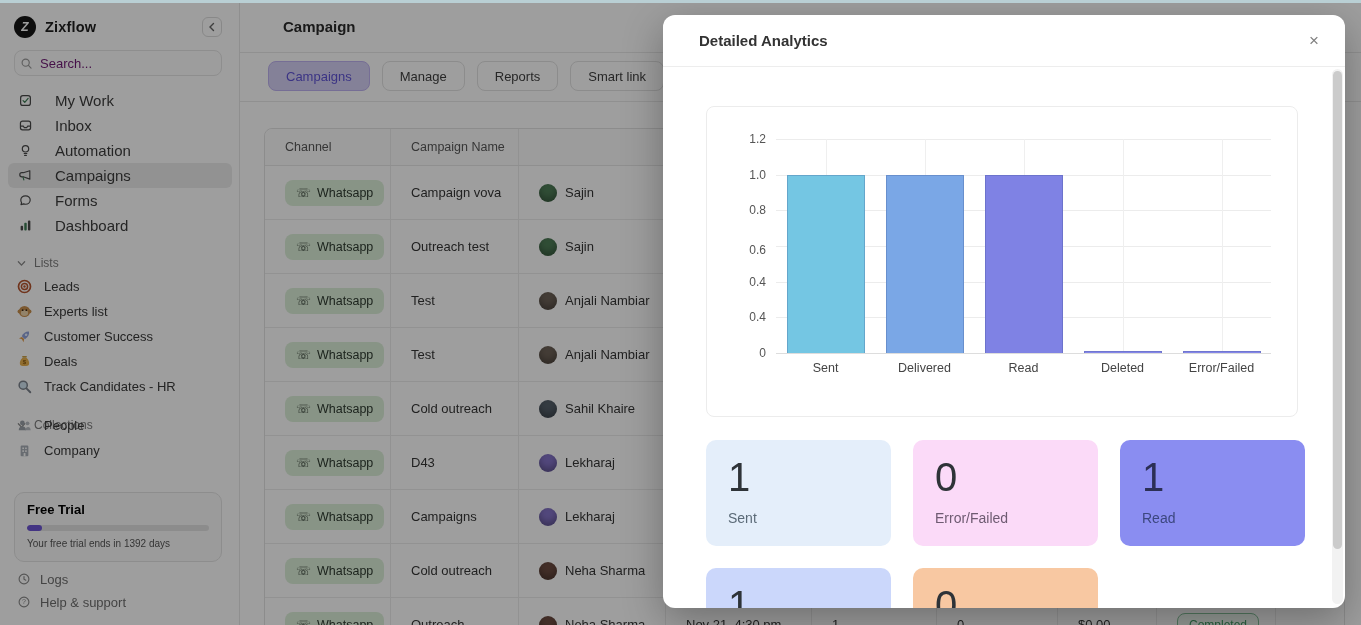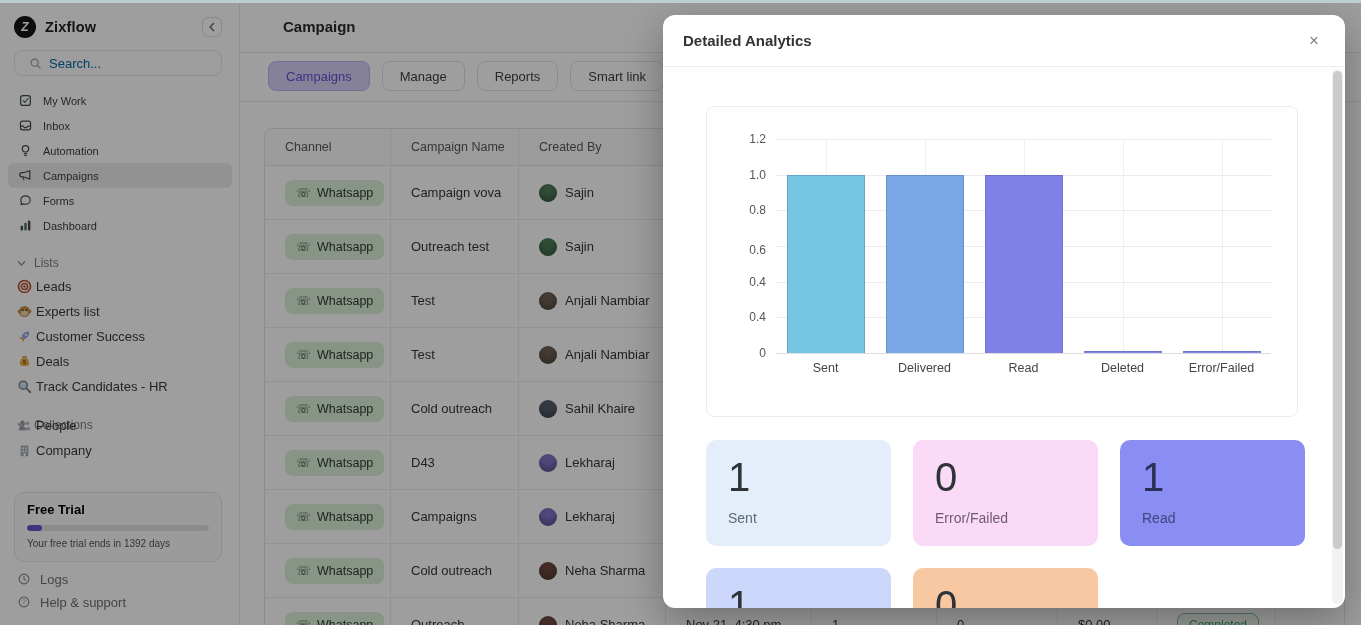--- a/index.html
+++ b/index.html
@@ -9,28 +9,28 @@
 
   
   .top-strip { position:absolute; left:0; top:0; width:1361px; height:3px; background:#b9cfd4; z-index:60; }
 
   
   .sidebar { position:absolute; left:0; top:3px; width:240px; height:622px; background:#fff; border-right:1px solid #e7e7e7; z-index:10; }
   .logo-row { position:absolute; left:14px; top:10px; width:212px; height:28px; display:flex; align-items:center; }
   .logo-badge { width:22px; height:22px; border-radius:50%; background:#161616; color:#fff; display:flex; align-items:center; justify-content:center; font-size:12px; font-weight:bold; font-style:italic; }
   .logo-text { margin-left:9px; font-size:14.5px; font-weight:700; color:#1f1f1f; letter-spacing:.2px; }
   .collapse-btn { position:absolute; right:4px; top:4px; width:20px; height:20px; border:1px solid #dcdcdc; border-radius:6px; background:#fff; display:flex; align-items:center; justify-content:center; color:#666; font-size:12px; cursor:pointer; }
-  .search-box { position:absolute; left:14px; top:47px; width:208px; height:26px; border:1px solid #e5e5e5; border-radius:8px; background:#fdfdfd; display:flex; align-items:center; padding:0 14px; gap:7px; color:#0369a1; font-size:13px; }
+  .search-box { position:absolute; left:14px; top:47px; width:208px; height:26px; border:1px solid #e5e5e5; border-radius:8px; background:#fdfdfd; display:flex; align-items:center; padding:0 5px; gap:7px; color:#701a75; font-size:13px; }
   .nav-block { position:absolute; left:8px; top:85px; width:224px; }
-  .nav-item { display:flex; align-items:center; gap:10px; height:25px; padding:0 9px; border-radius:6px; font-size:11px; color:#3d3d3d; cursor:pointer; }
+  .nav-item { display:flex; align-items:center; gap:22px; height:25px; padding:0 9px; border-radius:6px; font-size:15px; color:#3d3d3d; cursor:pointer; }
   .nav-item.active { background:#ececec; }
   .nav-item .ic { width:16px; height:16px; flex:0 0 16px; display:flex; align-items:center; justify-content:center; }
   .group-label { position:absolute; left:17px; display:flex; align-items:center; gap:8px; font-size:12px; color:#7c7c7c; height:18px; cursor:pointer; }
   .list-block { position:absolute; left:8px; width:224px; }
-  .list-item { display:flex; align-items:center; gap:4px; height:25px; padding:0 9px; font-size:13px; color:#3a3a3a; cursor:pointer; border-radius:6px; }
+  .list-item { display:flex; align-items:center; gap:12px; height:25px; padding:0 9px; font-size:13px; color:#3a3a3a; cursor:pointer; border-radius:6px; }
   .list-item .ic { width:15px; height:15px; flex:0 0 15px; }
   .trial-card { position:absolute; left:14px; top:489px; width:208px; height:70px; border:1px solid #e4e4e4; border-radius:10px; background:#fbfbfb; padding:9px 12px; }
   .trial-title { font-size:13px; font-weight:700; color:#000000; }
   .trial-track { margin-top:8px; width:182px; height:6px; border-radius:3px; background:#e3e3e3; overflow:hidden; }
   .trial-fill { height:6px; border-radius:3px; background:#6c55d4; width:8%; }
   .trial-note { margin-top:7px; font-size:10px; color:#555; }
   .foot-item { position:absolute; left:17px; display:flex; align-items:center; gap:9px; height:22px; font-size:13px; color:#6e6e6e; cursor:pointer; }
 
   
   .main { position:absolute; left:240px; top:3px; right:0; height:622px; background:#fff; }
@@ -50,21 +50,21 @@
   .tbody-row { height:54px; border-bottom:1px solid #ececec; font-size:13px; color:#363636; cursor:pointer; background:#fff; }
   .wa-badge { display:inline-flex; align-items:center; gap:6px; height:26px; padding:0 11px; background:#dcefd8; border-radius:8px; font-size:12.5px; color:#2f3b31; font-weight:500; }
   .wa-badge .ph { font-size:12px; color:#2f3b31; line-height:1; }
   .avatar { width:18px; height:18px; border-radius:50%; margin-right:8px; flex:0 0 18px; box-shadow:inset 0 -4px 6px rgba(0,0,0,.28); }
   .status-badge { display:inline-flex; align-items:center; height:24px; padding:0 11px; border:1px solid #86c29a; border-radius:8px; background:#f0faf2; color:#3e9a62; font-size:12px; }
   .dots { color:#555; font-size:14px; letter-spacing:1px; }
 
   
   .overlay { position:absolute; left:0; top:0; width:1361px; height:625px; background:rgba(0,0,0,.38); z-index:40; }
   .modal { position:absolute; left:663px; top:15px; width:682px; height:593px; background:#fff; border-radius:12px; z-index:50; overflow:hidden; box-shadow:0 12px 40px rgba(0,0,0,.3); }
-  .modal-header { position:absolute; left:0; top:0; right:0; height:52px; border-bottom:1px solid #ededed; display:flex; align-items:center; padding:0 20px; }
+  .modal-header { position:absolute; left:0; top:0; right:0; height:52px; border-bottom:1px solid #ededed; display:flex; align-items:center; padding:0 36px; }
   .modal-title { font-size:15px; font-weight:700; color:#333; }
   .modal-close { position:absolute; right:19px; top:14px; width:24px; height:24px; display:flex; align-items:center; justify-content:center; font-size:17px; color:#818181; cursor:pointer; }
   .modal-body { position:absolute; left:0; top:52px; width:682px; height:541px; overflow:hidden; }
   .sb-track { position:absolute; right:2px; top:2px; width:11px; height:535px; background:#f2f2f2; border-radius:6px; }
   .sb-thumb { position:absolute; right:3px; top:4px; width:9px; height:478px; background:#cbcbcb; border-radius:5px; cursor:pointer; }
 
   .chart-card { position:absolute; left:43px; top:39px; width:592px; height:311px; border:1px solid #ececec; border-radius:8px; background:#fff; }
   .plot { position:absolute; left:69px; top:32px; width:495px; height:214px; }
   .gl-h { position:absolute; left:0; width:100%; height:1px; background:#ececec; }
   .gl-v { position:absolute; top:0; width:1px; height:100%; background:#efefef; }
@@ -271,21 +271,20 @@
       <div class="tab">Manage</div>
       <div class="tab">Reports</div>
       <div class="tab">Smart link</div>
     </div>
     <div class="hr2"></div>
 
     <div class="table">
       <div class="trow thead">
         <div>Channel</div>
         <div>Campaign Name</div>
-        <div>Created By</div>
         <div></div>
           <div></div>
           <div></div>
           <div></div>
           <div></div>
           <div></div>
       </div>
       <div id="table-body">
           <div class="trow tbody-row">
             <div>

